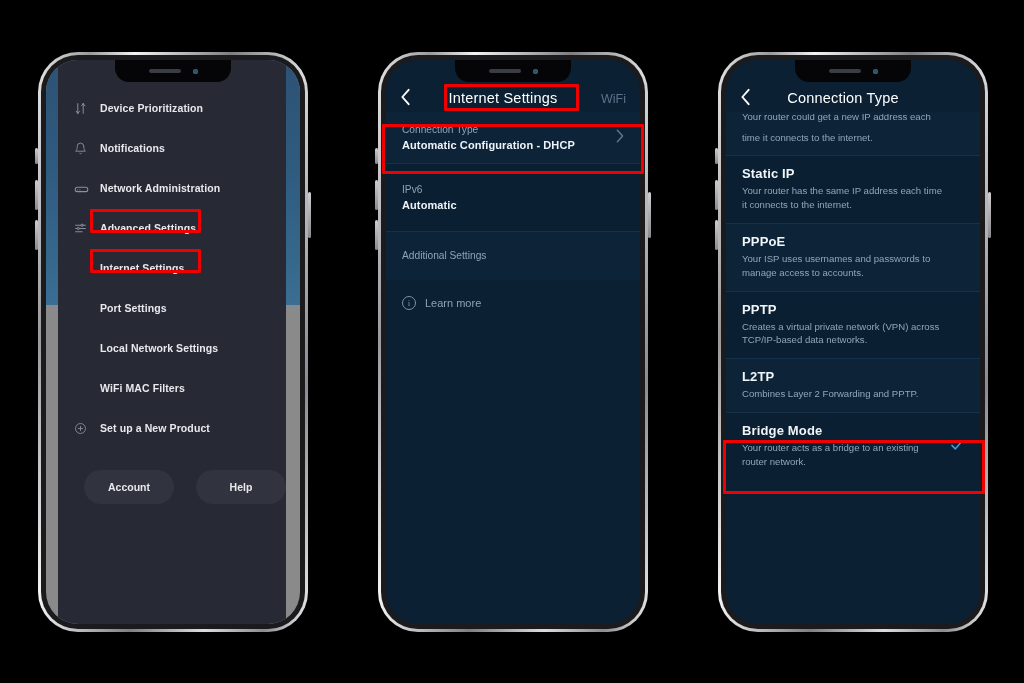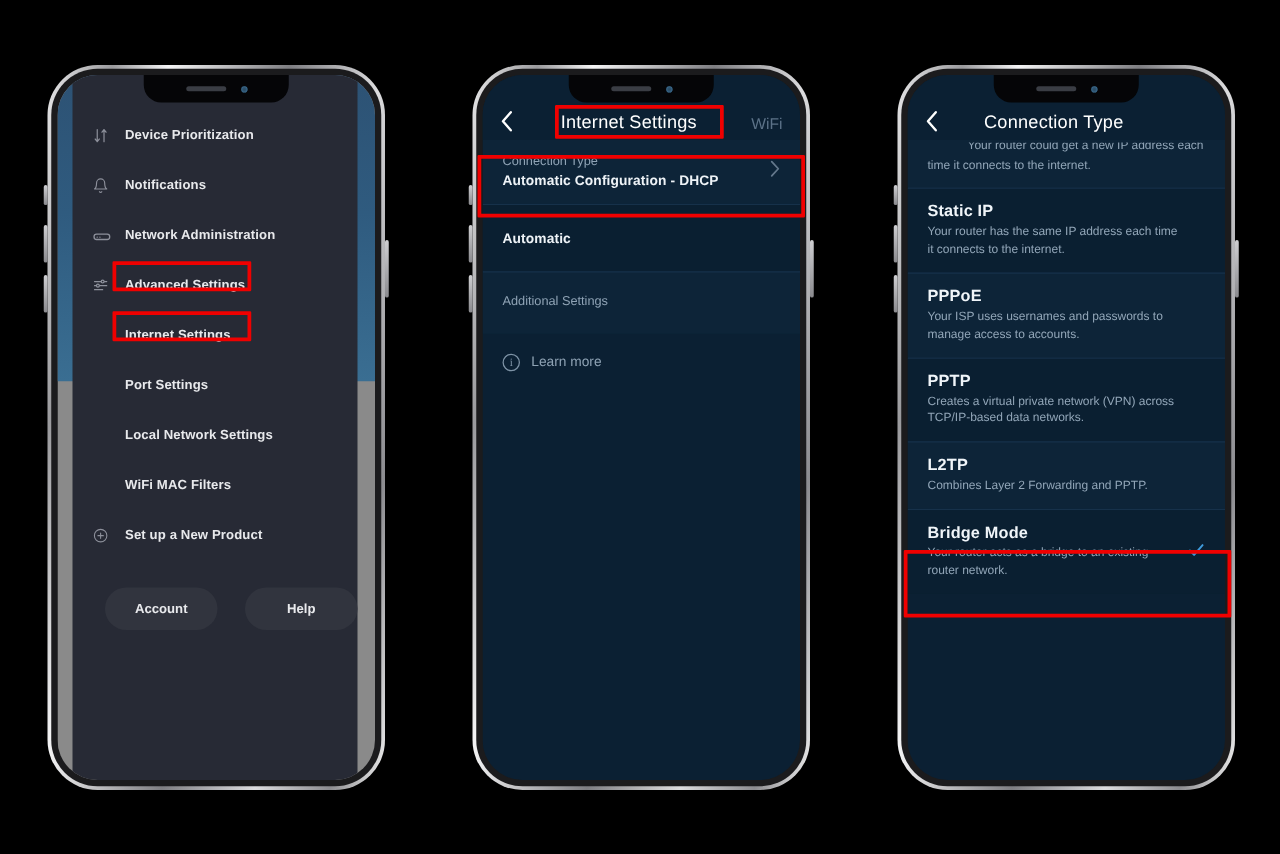--- a/index.html
+++ b/index.html
@@ -92,21 +92,21 @@
 
   
   .opt { padding:10px 16px 11px 16px; background:#0d2438; display:flex; align-items:center; }
   .opt.alt { background:#0a1f31; }
   .opt-main { flex:1; }
   .opt-title { font-size:13px; color:#f0f5f9; font-weight:700; letter-spacing:.15px; }
   .opt-desc { font-size:9.6px; color:#92a6b8; line-height:1.45; margin-top:3px; }
   .opt-check { width:18px; text-align:right; color:#3f9bdc; font-size:14px; font-weight:700; }
   .opt-clip { padding-top:0; }
   .opt-clip .opt-desc { margin-top:0; }
-  .clip-mask { height:11px; overflow:hidden;margin-left:32px; }
+  .clip-mask { height:11px; overflow:hidden; }
   .clip-mask .opt-desc { margin-top:-4px; }
 
   
   .redbox { position:absolute; border:3px solid #f00000; border-radius:1px; z-index:40; pointer-events:none; }
 </style>
 </head>
 <body>
 
 <div class="stage">
 
@@ -246,20 +246,21 @@
                 <div class="row-v">Automatic Configuration - DHCP</div>
               </div>
               <div class="chev">
                 <svg width="8" height="14" viewBox="0 0 9 16" fill="none" stroke="currentColor" stroke-width="1.6" stroke-linecap="round" stroke-linejoin="round">
                   <path d="M1.5 1.5 7.5 8l-6 6.5"></path>
                 </svg>
               </div>
             </div>
 
             <div class="row alt row-sep" style="padding-top:19px; padding-bottom:20px;">
+              <div class="row-k">IPv6</div>
               <div class="row-v">Automatic</div>
             </div>
 
             <div class="row row-sep" style="padding-top:17px; padding-bottom:18px;">
               <div class="row-k">Additional Settings</div>
             </div>
 
             <div class="learn">
               <span class="learn-ico">i</span>
               <span class="learn-txt">Learn more</span>
@@ -297,21 +298,21 @@
             <div class="appbar-action"></div>
           </div>
 
           <div class="rows">
 
             <div class="opt opt-clip" style="padding-top:2px; padding-bottom:10px;">
               <div class="opt-main">
                 <div class="clip-mask">
                   <div class="opt-desc">Your router could get a new IP address each</div>
                 </div>
-                <div class="opt-desc" style="margin-top:1px;">time it connects to the internet.</div>
+                <div class="opt-desc" style="margin-top:6px;">time it connects to the internet.</div>
               </div>
             </div>
 
             <div class="opt alt row-sep">
               <div class="opt-main">
                 <div class="opt-title">Static IP</div>
                 <div class="opt-desc">Your router has the same IP address each time it connects to the internet.</div>
               </div>
               <div class="opt-check"></div>
             </div>

